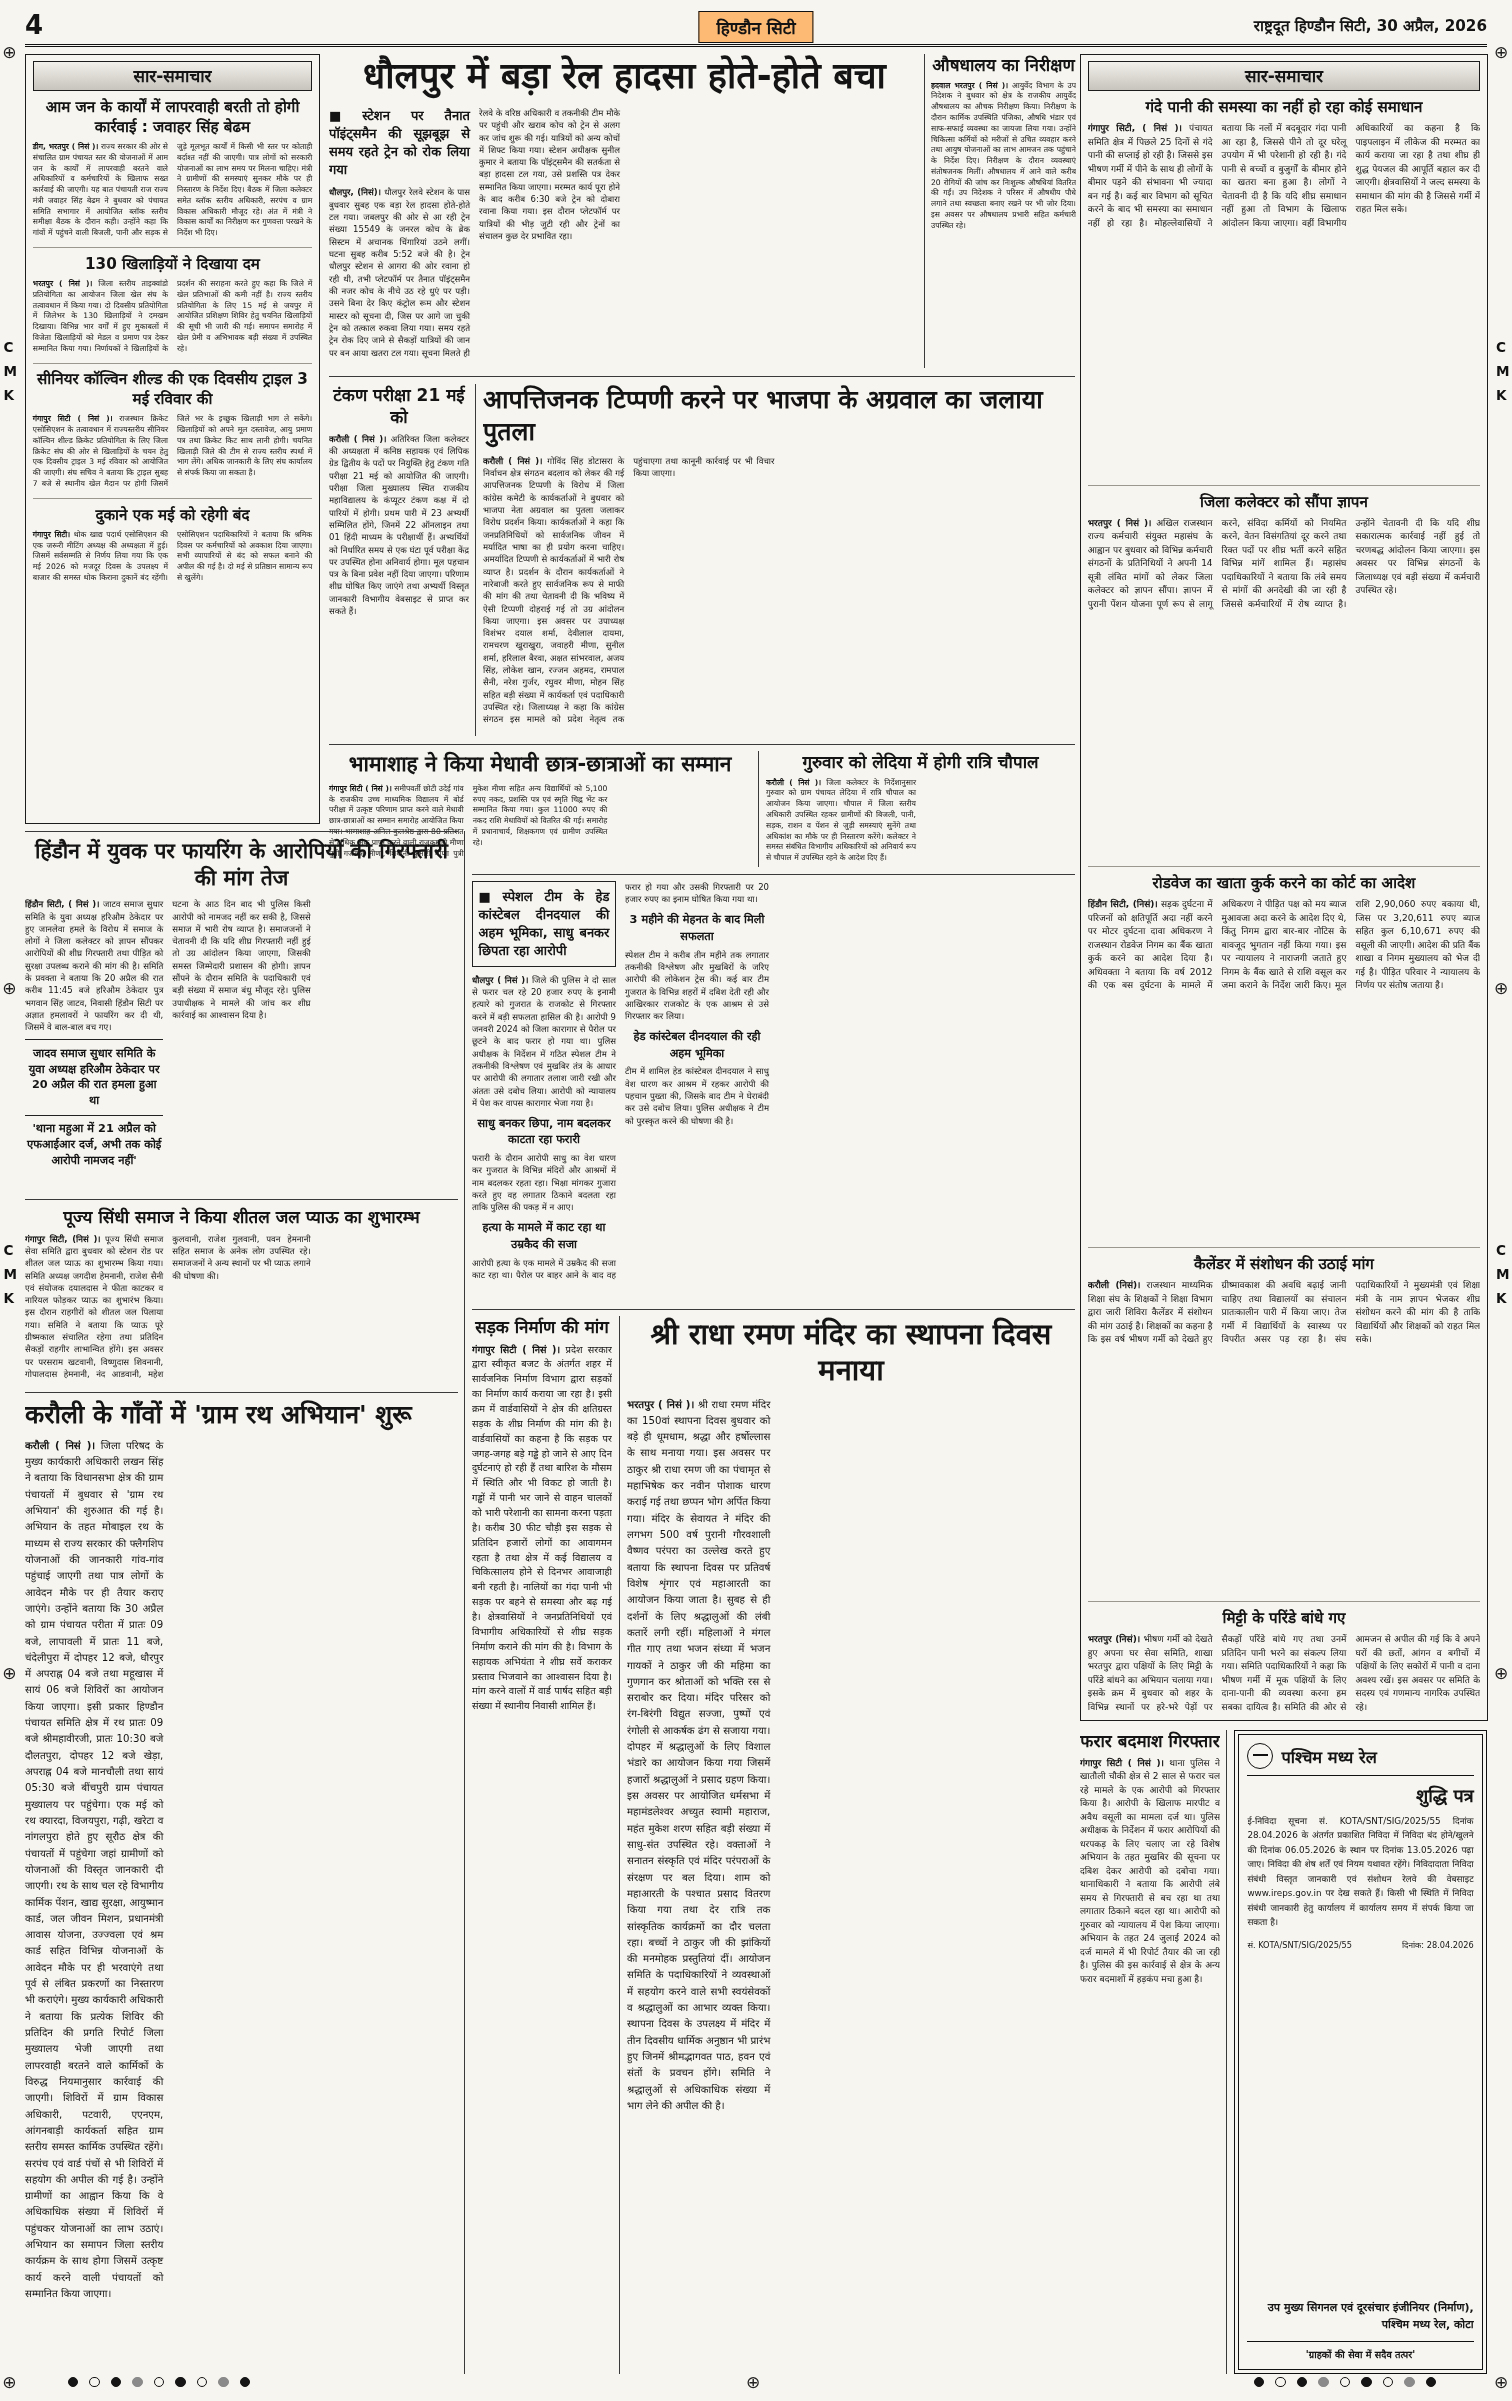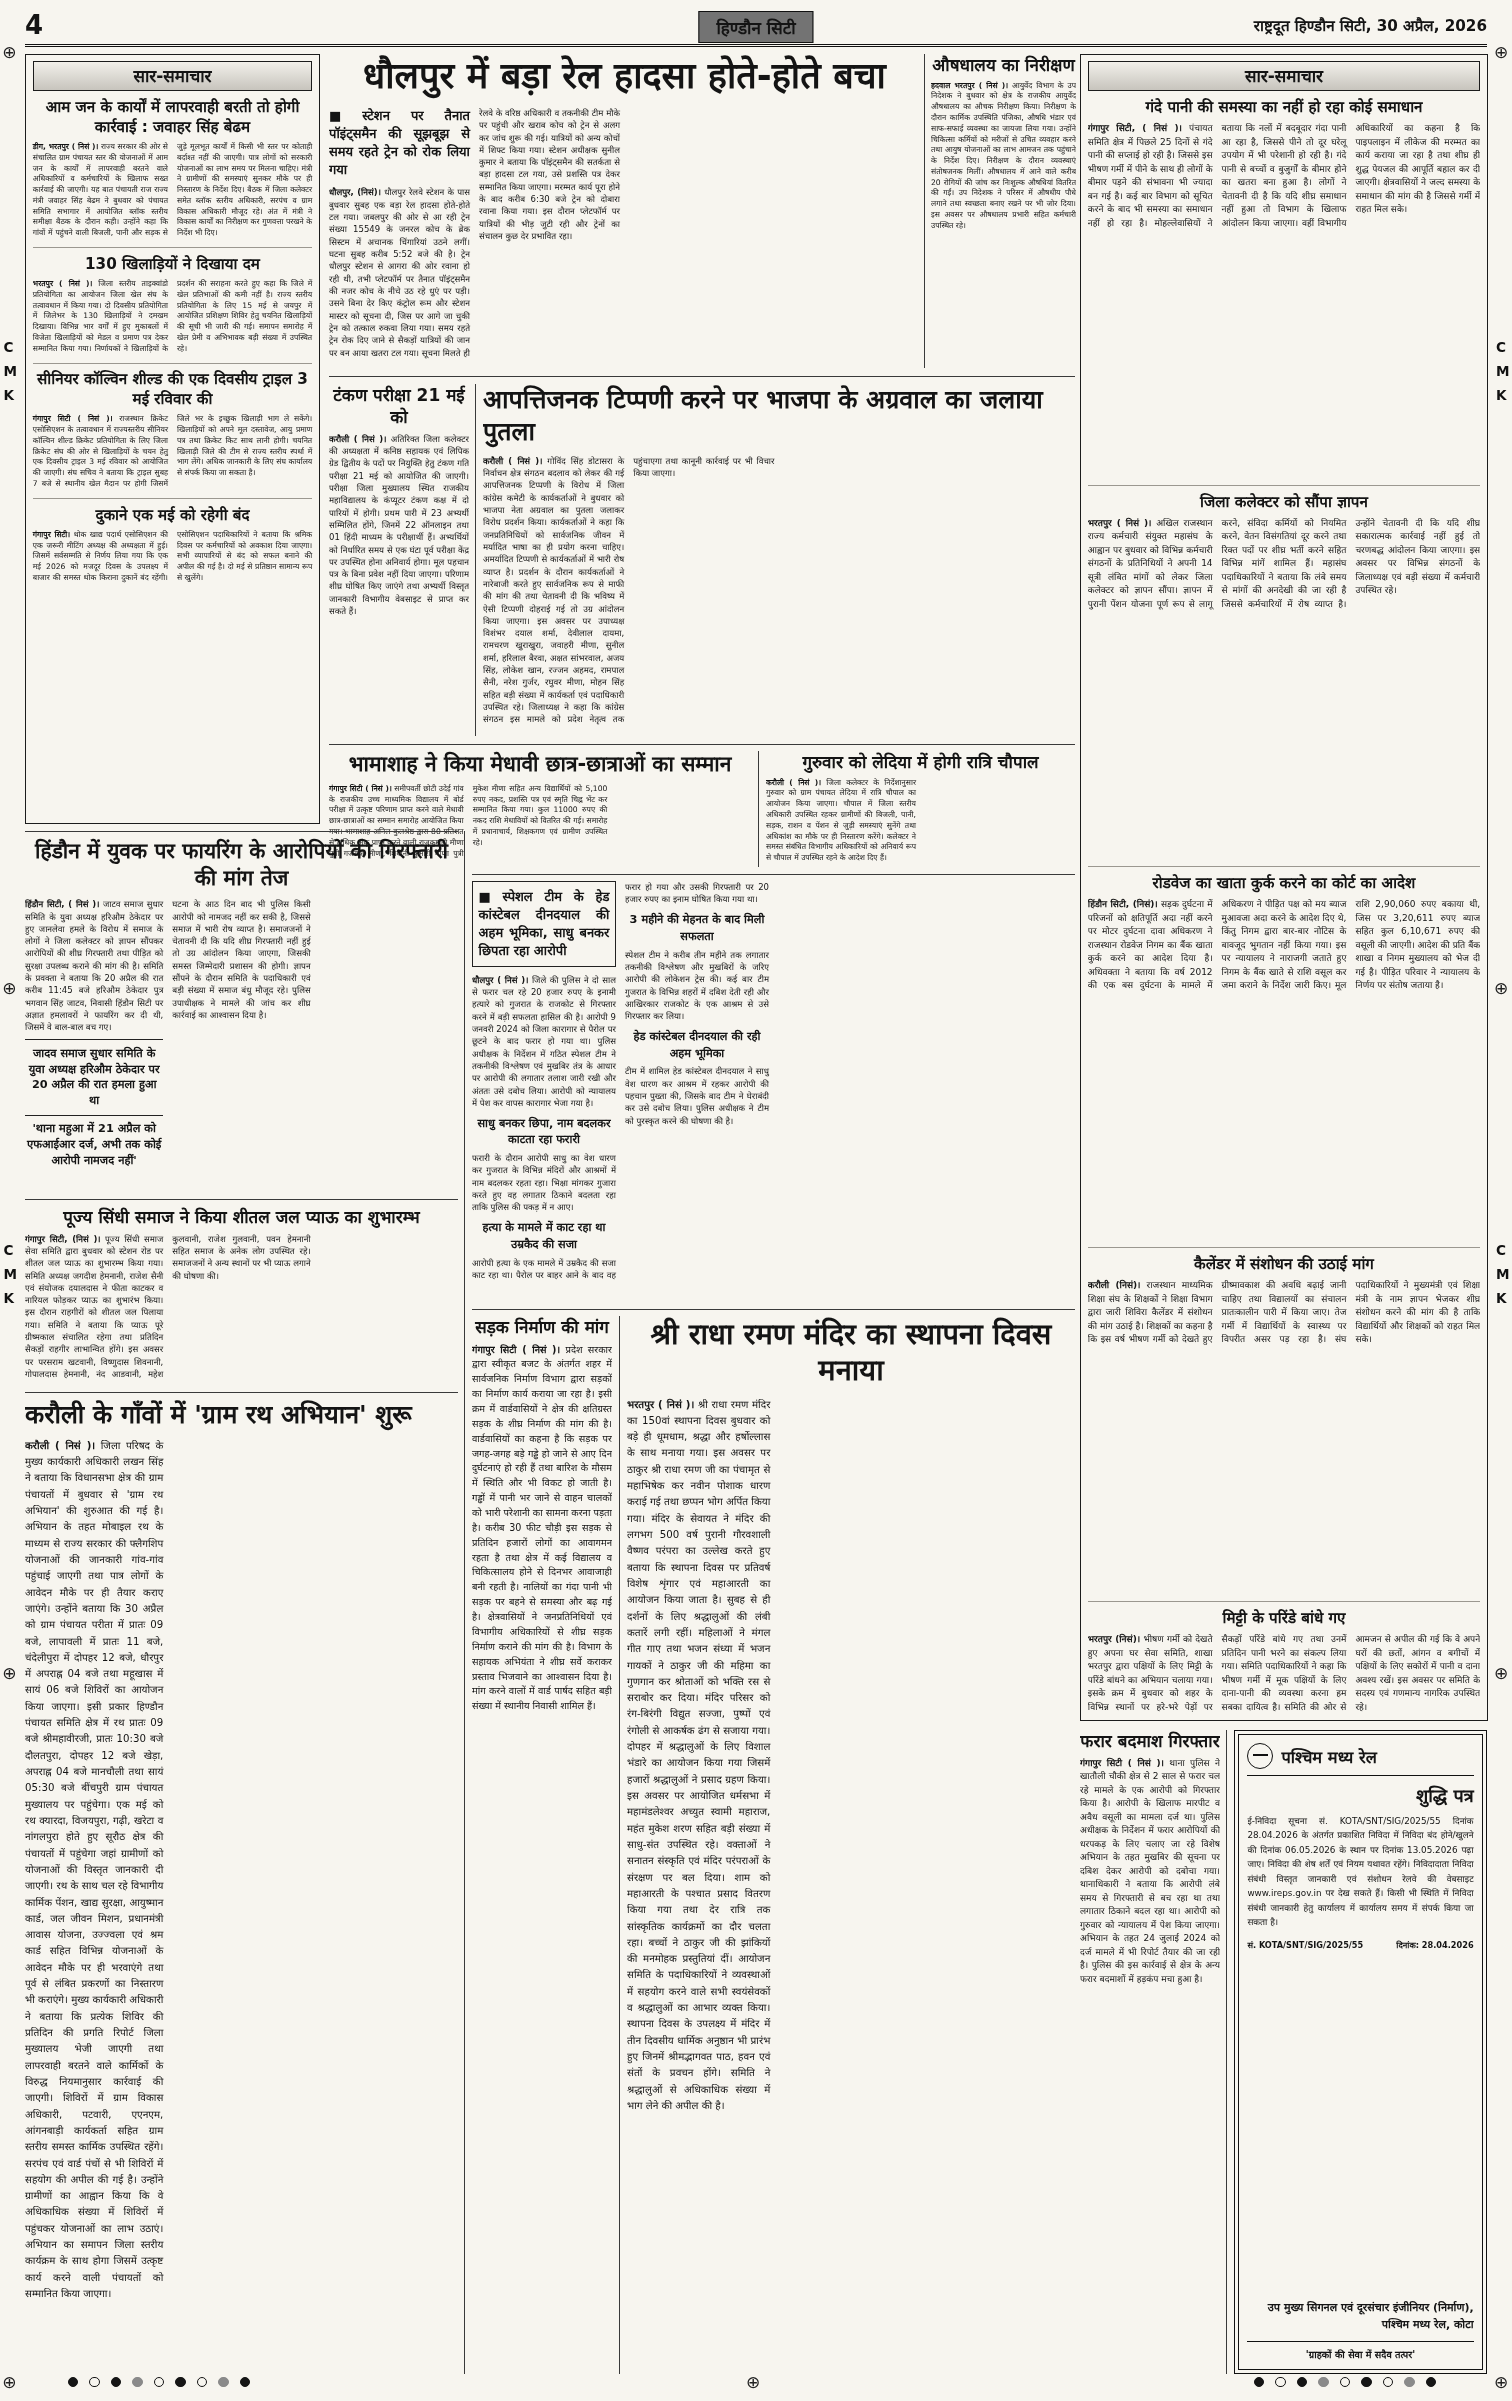--- a/index.html
+++ b/index.html
@@ -5,21 +5,21 @@
   * { margin:0; padding:0; box-sizing:border-box; }
   html,body { background:#dcdad5; }
   body { font-family:"DejaVu Sans", sans-serif; color:#141414; }
   .sheet { position:relative; width:1512px; height:2401px; margin:0 auto; background:#f7f5ef; overflow:hidden; }
 
   
   .masthead { position:absolute; left:25px; top:6.8px; width:1462px; height:40px;
     border-bottom:3.4px double #111; display:flex; align-items:center; }
   .pageno { font-size:26px; font-weight:800; }
   .mh-center { position:absolute; left:50%; top:4.5px; transform:translateX(-50%);
-    border:1.1px solid #111; background:#737373; padding:3.4px 17px; font-size:17px; font-weight:800; }
+    border:1.1px solid #111; background:#fdba74; padding:3.4px 17px; font-size:17px; font-weight:800; }
   .mh-right { margin-left:auto; font-size:15.2px; font-weight:700; }
 
   
   .art { position:absolute; overflow:hidden; display:flex; flex-direction:column; }
   .abody { flex:1 1 auto; overflow:hidden; column-fill:auto; }
   .tx { text-align:justify; }
   .s14 { font-size:7.6px; line-height:1.42; }
   .s15 { font-size:8.5px;   line-height:1.45; }
   .s16 { font-size:9px;   line-height:1.5; }
   .s17 { font-size:9.6px;   line-height:1.55; }
@@ -64,21 +64,21 @@
 
   
   .ad { border:1.7px solid #111; padding:3.4px; background:#f7f5ef; }
   .ad-inner { border:0.6px solid #111; height:100%; padding:8px; display:flex; flex-direction:column; overflow:hidden; }
   .ad-head { display:flex; align-items:center; gap:8px; border-bottom:1.1px solid #111; padding-bottom:5.6px; }
   .ad-logo { width:26px; height:26px; min-width:26px; border:1.7px solid #111; border-radius:50%; position:relative; }
   .ad-logo::after { content:""; position:absolute; left:4.5px; top:9.6px; right:4.5px; height:2.3px; background:#111; }
   .ad-brand { font-size:16.4px; font-weight:800; }
   .ad-title { font-size:18px; font-weight:800; text-align:right; margin:6.8px 0; }
   .ad-body { font-size:8.8px; line-height:1.65; text-align:justify; }
-  .ad-ref { margin-top:9px; font-size:8.2px; font-weight:700; display:flex; justify-content:space-between; gap:6px; }
+  .ad-ref { margin-top:9px; font-size:8.2px; font-weight:400; display:flex; justify-content:space-between; gap:6px; }
   .ad-signer { margin-top:auto; font-size:11px; font-weight:700; text-align:right; line-height:1.5; }
   .ad-slogan { margin-top:8px; font-size:9.6px; font-weight:800; text-align:center; border-top:1.1px solid #111; padding-top:5.6px; }
 </style>
 </head>
 <body>
 
 <div class="sheet">
 
   <span class="reg" style="left:2.3px;top:44px">⊕</span>
   <span class="reg" style="left:1494px;top:44px">⊕</span>

